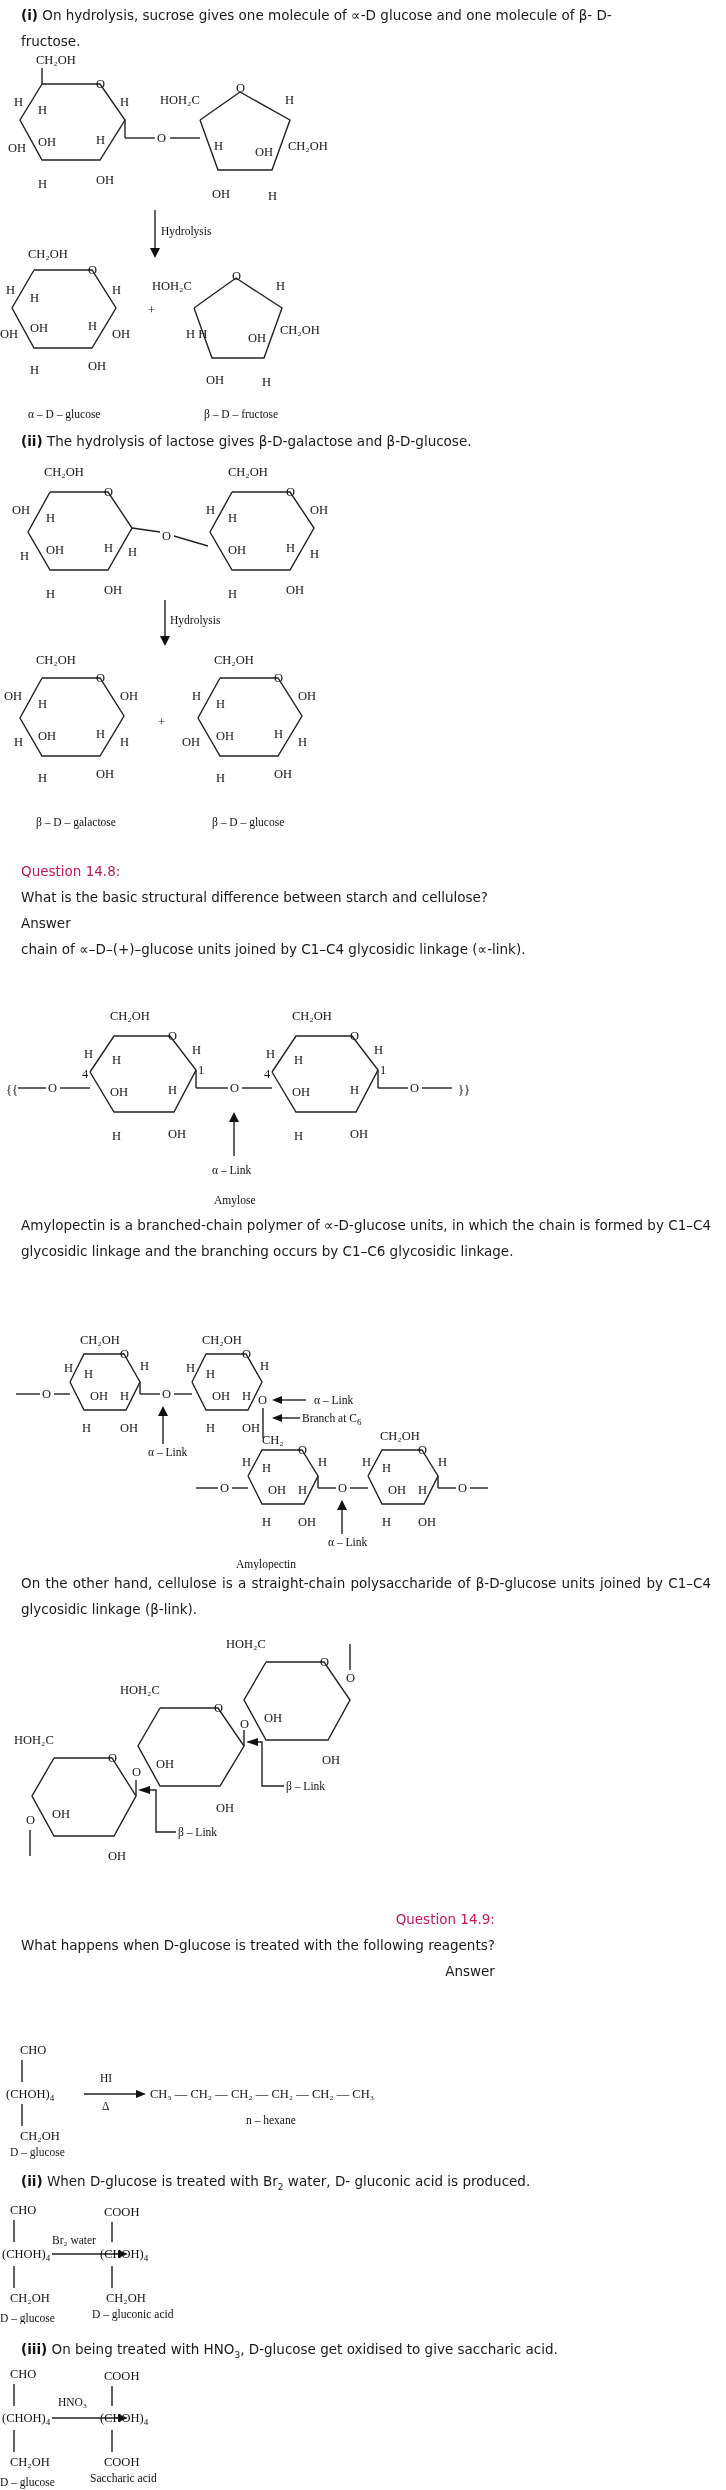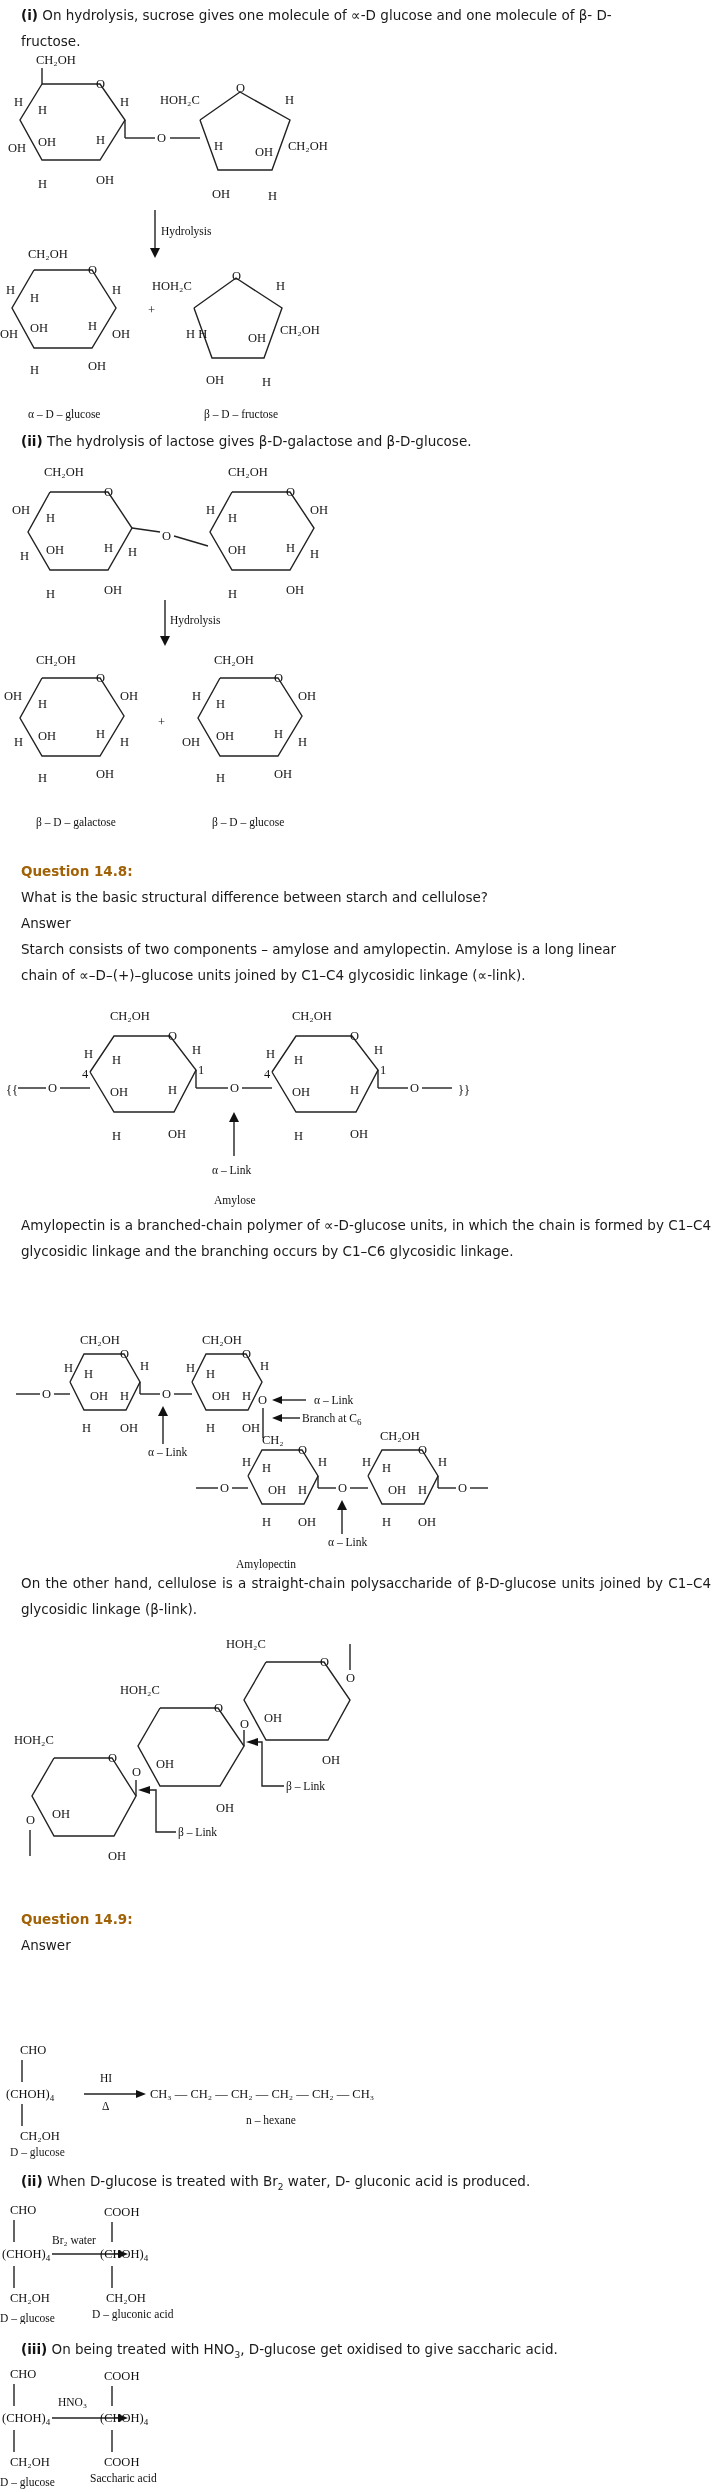--- a/index.html
+++ b/index.html
@@ -1,20 +1,20 @@
 <!DOCTYPE html>
 <html><head>
 <meta charset="utf-8">
 <style>
   html, body { margin: 0; padding: 0; background: #ffffff; }
   body { width: 726px; height: 2490px; position: relative; overflow: hidden;
          font-family: "DejaVu Sans", sans-serif; color: #111; }
   .txt { position: absolute; left: 21px; font-size: 13.5px; line-height: 26px; color: #1a1a1a; }
   .justify { text-align: justify; width: 690px; }
-  .q { color: #a16207; font-weight: bold; }
+  .q { color: #be185d; font-weight: normal; }
   b.k { font-weight: bold; color: #111; }
   svg.fig { position: absolute; left: 0; }
   svg text { font-family: "Liberation Serif", serif; fill: #111; }
   .lbl { font-size: 12.5px; }
   .cap { font-size: 11.5px; }
   .ln { stroke: #222; stroke-width: 1.4; fill: none; }
 </style>
 </head>
 <body>
 
@@ -141,21 +141,20 @@
   <text class="lbl" x="216" y="322">H</text>
     <text class="lbl" x="274" y="318">OH</text>
   <text class="cap" x="36" y="366">β – D – galactose</text>
   <text class="cap" x="212" y="366">β – D – glucose</text>
 </svg>
 
 <div class="txt" style="top:858px;">
   <div class="q">Question 14.8:</div>
   <div>What is the basic structural difference between starch and cellulose?</div>
   <div>Answer</div>
-  <div>Starch consists of two components – amylose and amylopectin. Amylose is a long linear</div>
   <div>chain of ∝–D–(+)–glucose units joined by C1–C4 glycosidic linkage (∝-link).</div>
 </div>
 
 <svg class="fig" style="top:1000px" width="500" height="210" viewBox="0 0 500 210">
   <text class="lbl" x="6" y="94">{{</text>
     <line class="ln" x1="18" y1="88" x2="46" y2="88"></line>
     <text class="lbl" x="48" y="92">O</text>
     <line class="ln" x1="60" y1="88" x2="90" y2="88"></line>
   <polyline class="ln" points="90,72 114,36 170,36 196,70 174,112 114,112 90,72"></polyline>
   <text class="lbl" x="110" y="20">CH₂OH</text>
@@ -301,22 +300,23 @@
   <text class="cap" x="286" y="150">β – Link</text>
   <polyline class="ln" points="266,22 324,22 350,60 328,100 266,100 244,60 266,22"></polyline>
   <text class="lbl" x="226" y="8">HOH₂C</text>
     <text class="lbl" x="320" y="26">O</text>
   <text class="lbl" x="264" y="82">OH</text>
     <text class="lbl" x="322" y="124">OH</text>
   <text class="lbl" x="346" y="42">O</text>
     <line class="ln" x1="350" y1="30" x2="350" y2="4"></line>
 </svg>
 
-<div class="txt" style="top:1906px;">
+<div class="txt" style="top:1906px;text-align:right;">
   <div class="q">Question 14.9:</div>
+  <div>What happens when D-glucose is treated with the following reagents?</div>
   <div>Answer</div>
 </div>
 
 <svg class="fig" style="top:2040px" width="420" height="106" viewBox="0 0 420 106">
   <text class="lbl" x="20" y="14">CHO</text>
     <line class="ln" x1="22" y1="20" x2="22" y2="42"></line>
   <text class="lbl" x="6" y="58">(CHOH)<tspan font-size="9" dy="3">4</tspan></text>
   <line class="ln" x1="22" y1="64" x2="22" y2="86"></line>
     <text class="lbl" x="20" y="100">CH₂OH</text>
   <text class="cap" x="100" y="42">HI</text>

